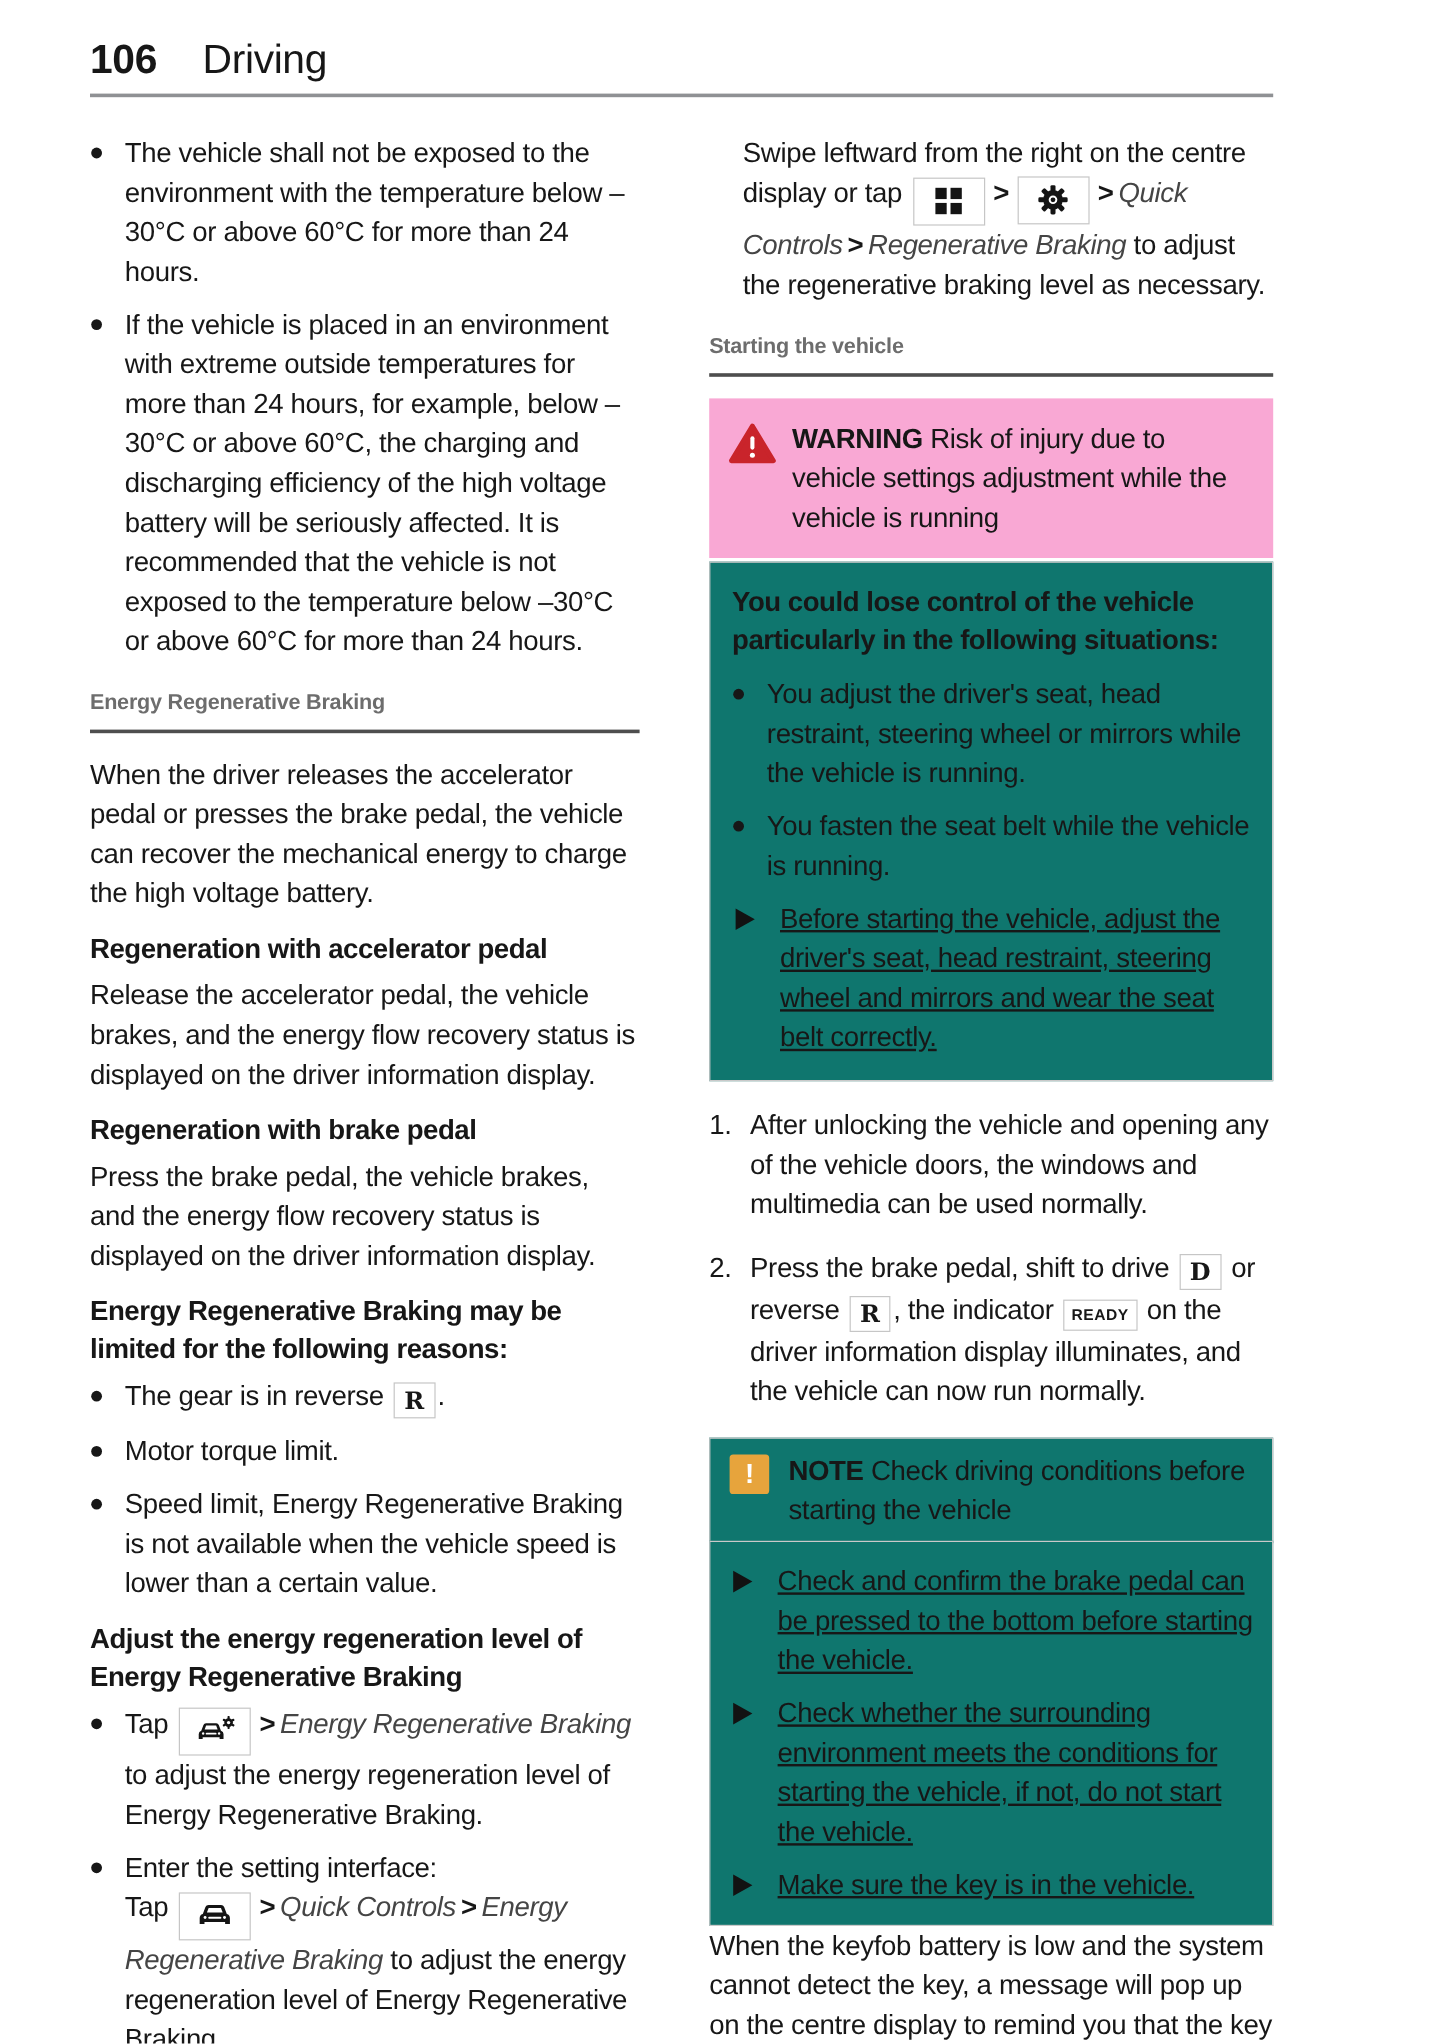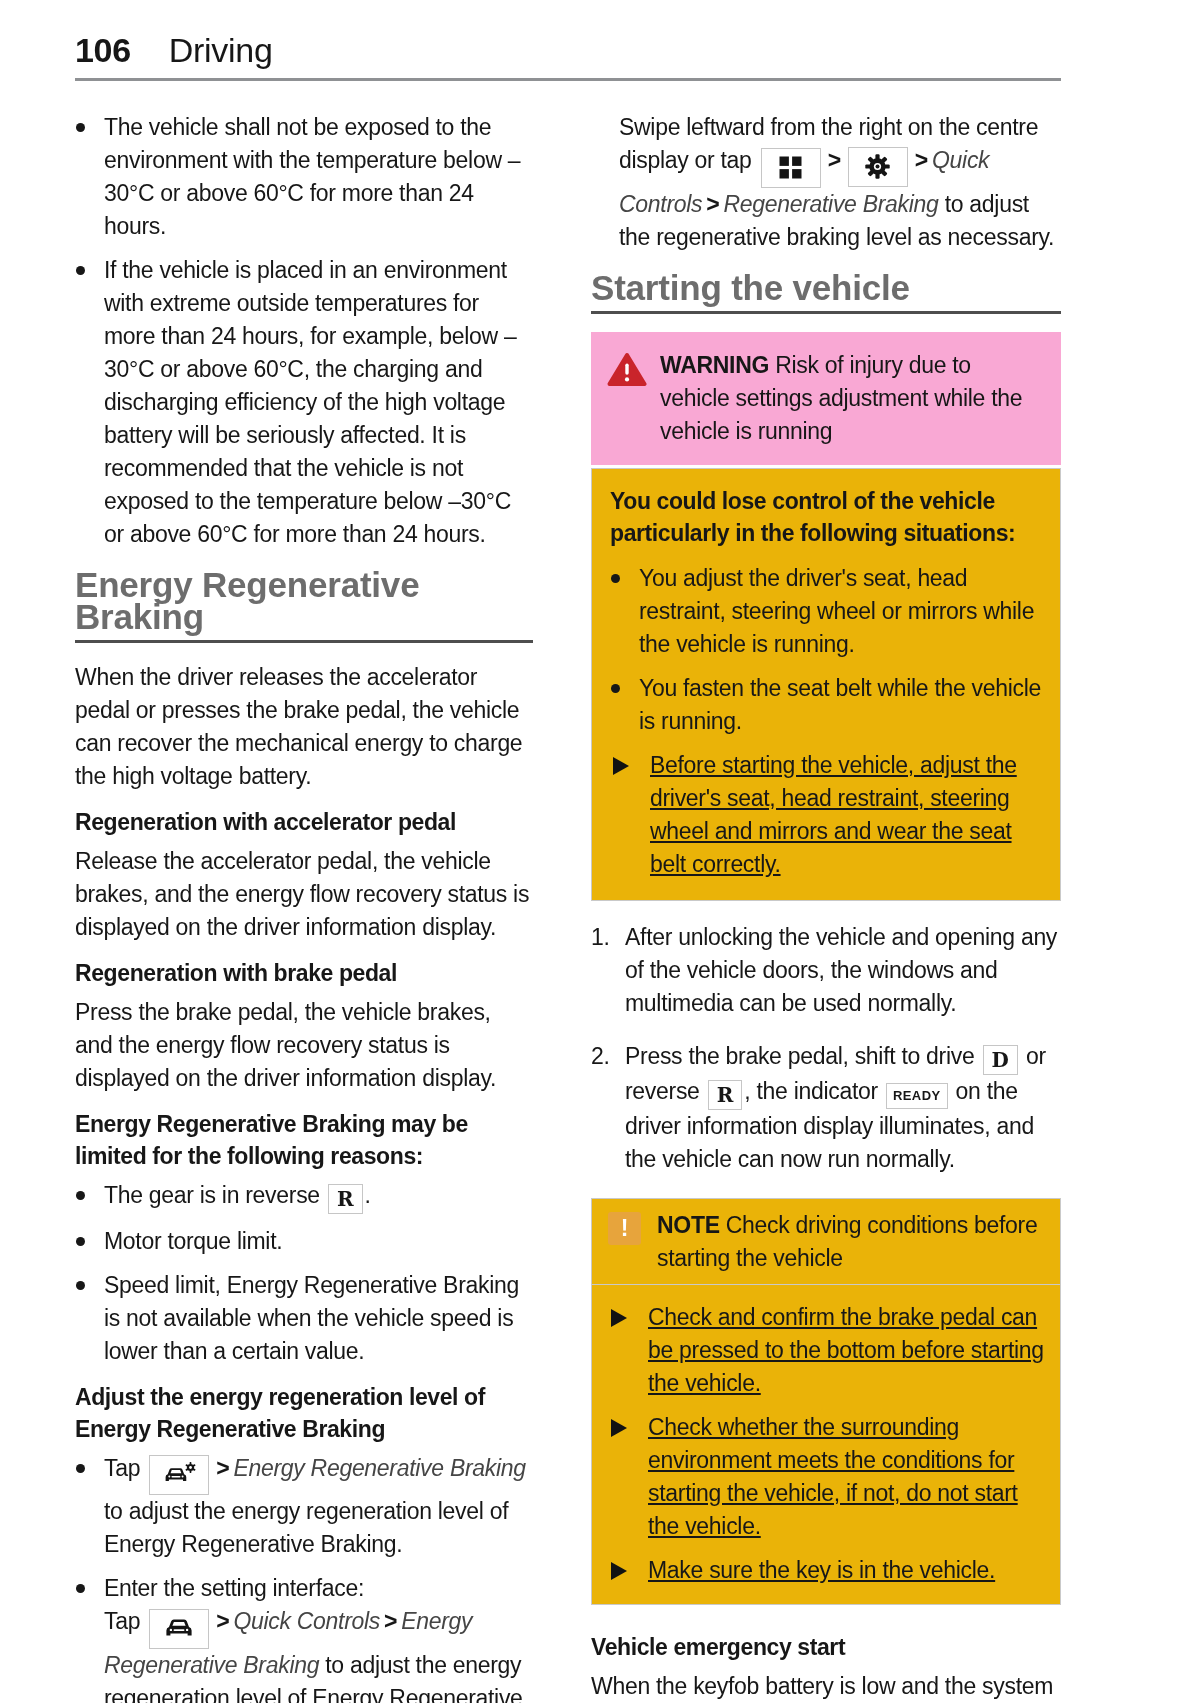--- a/index.html
+++ b/index.html
@@ -26,21 +26,21 @@
 
   
   .cols { display: flex; margin-top: 30px; }
   .colL { width: 458px; }
   .colR { width: 470px; margin-left: 58px; }
 
   p { margin: 0 0 9px 0; }
 
   
   .ghead {
-    font-size: 35px; line-height: 32px; font-weight: 700;
+    font-size: 18px; line-height: 32px; font-weight: 700;
     color: #6d6d6d; letter-spacing: -0.2px;
     border-bottom: 3px solid #4e4e4e;
     padding-bottom: 7px; margin: 18px 0 18px 0;
   }
   
   .bhead { font-size: 23px; line-height: 32px; font-weight: 700; margin: 13px 0 7px 0; letter-spacing: -0.4px; }
 
   
   .blist { margin: 0; padding: 0; list-style: none; }
   .li { display: flex; margin-bottom: 11px; }
@@ -92,21 +92,21 @@
   
   .warnbox {
     background: #f9a8d4; margin-top: 4px;
     padding: 17px 18px 17px 16px;
     display: flex;
   }
   .warnicon { flex: 0 0 auto; margin: 3px 13px 0 0; }
   .warnbox p { margin: 0; }
 
   
-  .box { border: 1.6px solid #c9c9c9; background: #eab308; }
+  .box { border: 1.6px solid #c9c9c9; background: #0f766e; }
   .losebox { margin-top: 3px; padding: 16px 18px 8px 18px; }
   .losebox .bhead { margin: 0 0 13px 0; }
   .notebox { margin-top: 22px; padding: 10px 16px; display: flex; }
   .nicon {
     flex: 0 0 auto; width: 33px; height: 33px; margin: 3px 16px 0 0;
     background: #e7a43c; border-radius: 3px;
     color: #fff; font-weight: 700; font-size: 23px;
     display: flex; align-items: center; justify-content: center;
   }
   .notebox p { margin: 0; }
@@ -313,18 +313,17 @@
         <div class="act">
           <span class="tri"></span>
           <span class="litext">Check whether the surrounding environment meets the conditions for starting the vehicle, if not, do not start the vehicle.</span>
         </div>
         <div class="act">
           <span class="tri"></span>
           <span class="litext">Make sure the key is in the vehicle.</span>
         </div>
       </div>
 
-      <div class="bhead emg">Vehicle emergency start</div>
       <p>When the keyfob battery is low and the system cannot detect the key, a message will pop up on the centre display to remind you that the key is not detected. Start the vehicle as follows:</p>
 
     </div>
   </div>
 </div>
 
 </body></html>

